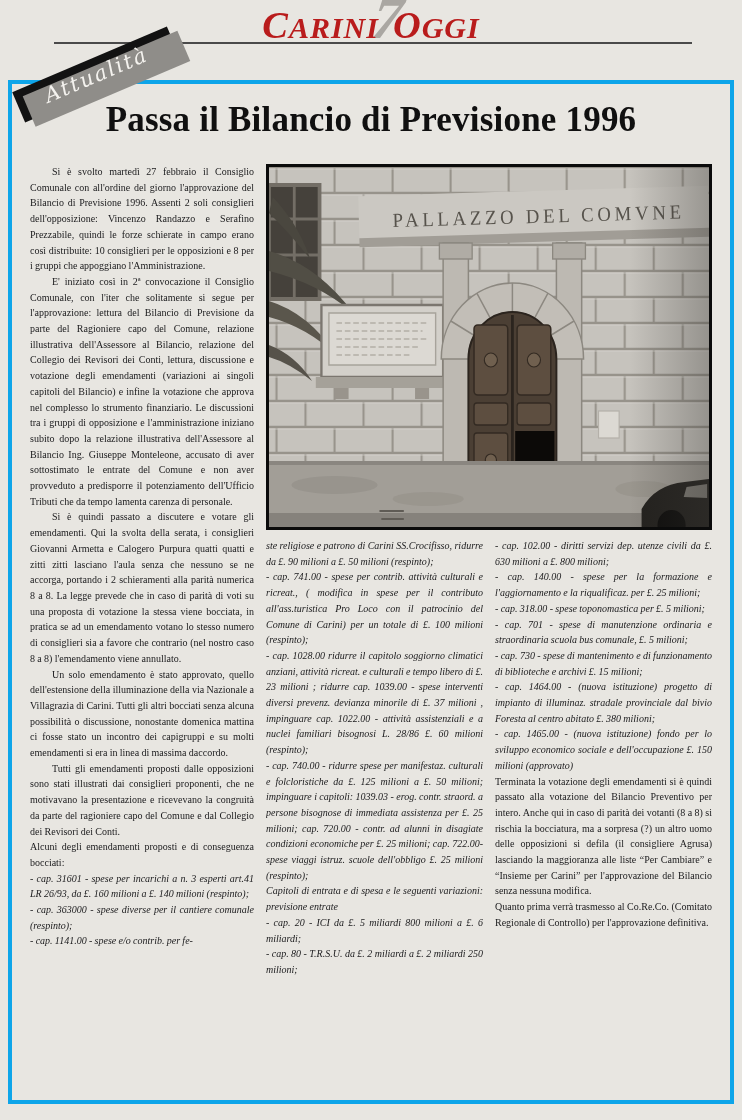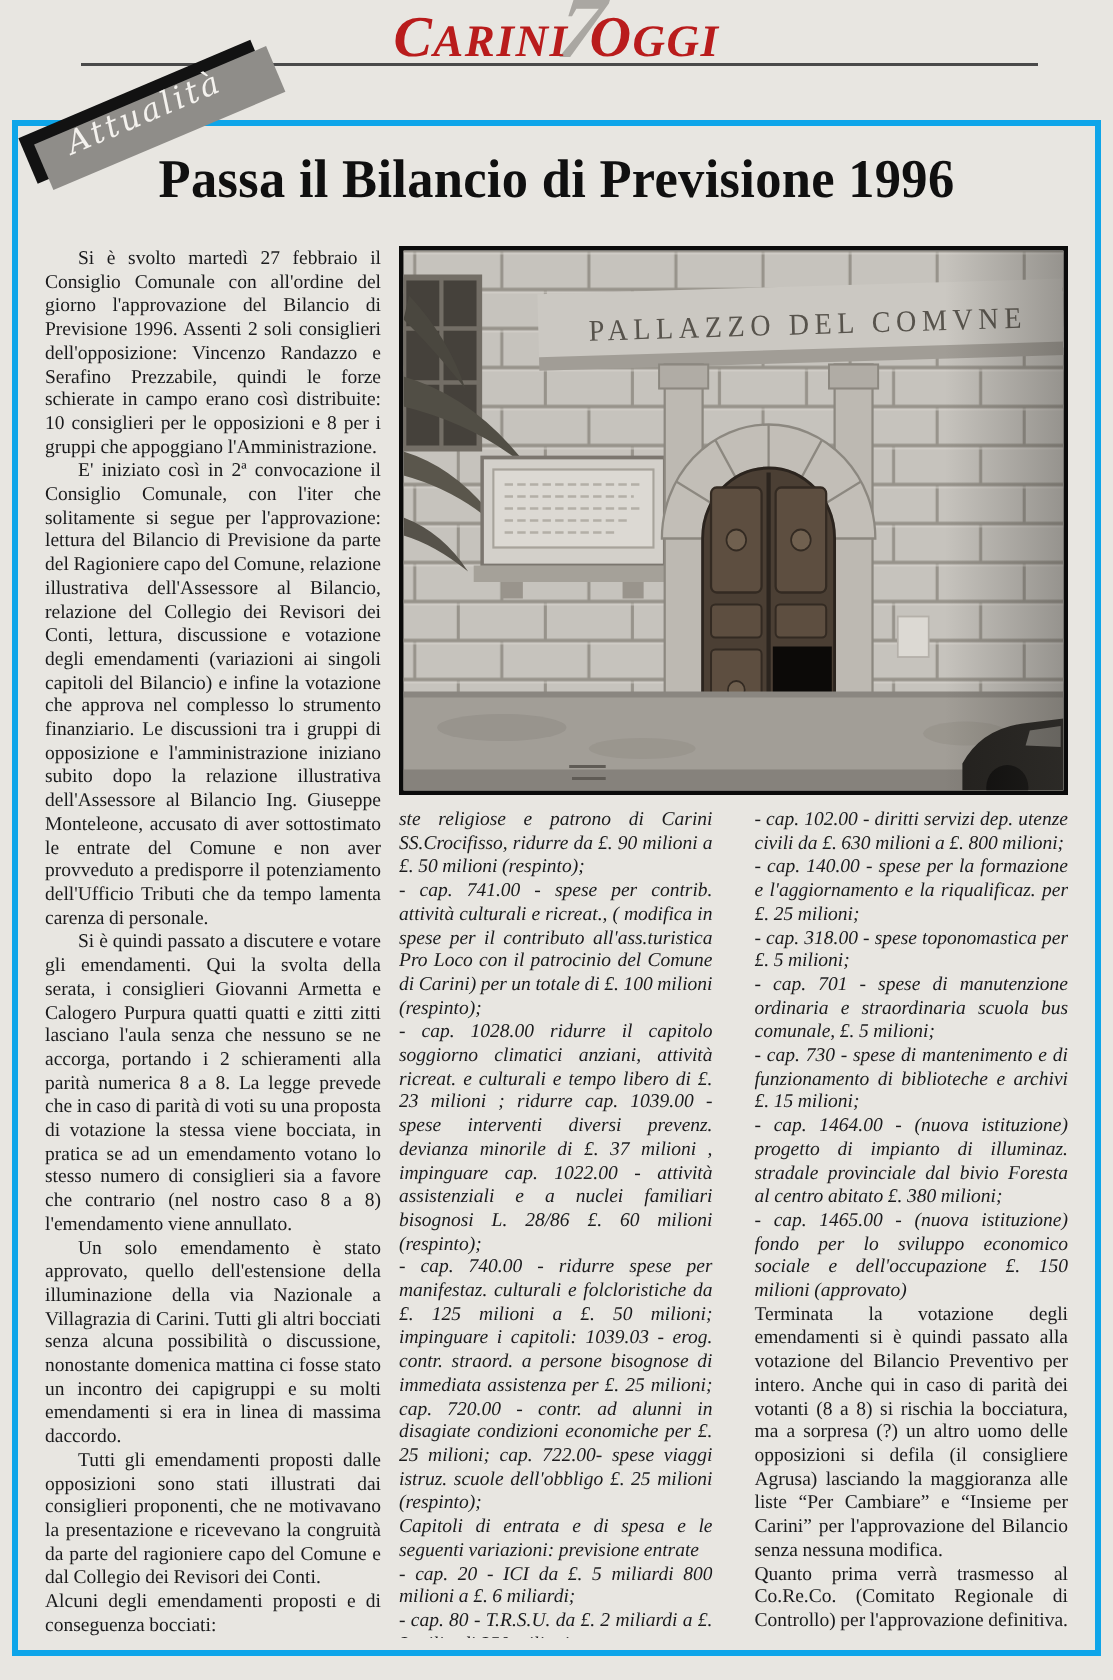--- a/index.html
+++ b/index.html
@@ -47,24 +47,24 @@
     font-size:35px; font-weight:bold; color:#101010; letter-spacing:0.2px;
     transform:scaleY(1.04);
   }
   .content {
     position:absolute; left:18px; right:18px; top:80px; bottom:8px;
     display:flex; gap:12px; overflow:hidden;
   }
   .col { overflow:hidden; }
   .col-1 { width:224px; flex:none; }
   .right-area { flex:1; display:flex; flex-direction:column; min-width:0; }
-  .cols-below { flex:1; display:flex; gap:28px; overflow:hidden; }
+  .cols-below { flex:1; display:flex; gap:12px; overflow:hidden; }
   .col-2, .col-3 { flex:1; min-width:0; }
   .para {
-    margin:0; font-size:13px; line-height:15.7px; text-align:justify;
+    margin:0; font-size:10px; line-height:15.7px; text-align:justify;
     color:#1a1a1c; hyphens:auto; -webkit-hyphens:auto; word-spacing:-0.2px;
   }
   .para.indent { text-indent:22px; }
   .para.italic { font-style:italic; }
   
   .photo {
     margin:0 0 8px; border:3px solid #0b0b0b; background:#c6c3bd;
     height:360px; position:relative; overflow:hidden;
   }
   .photo svg { display:block; width:100%; height:100%; }

